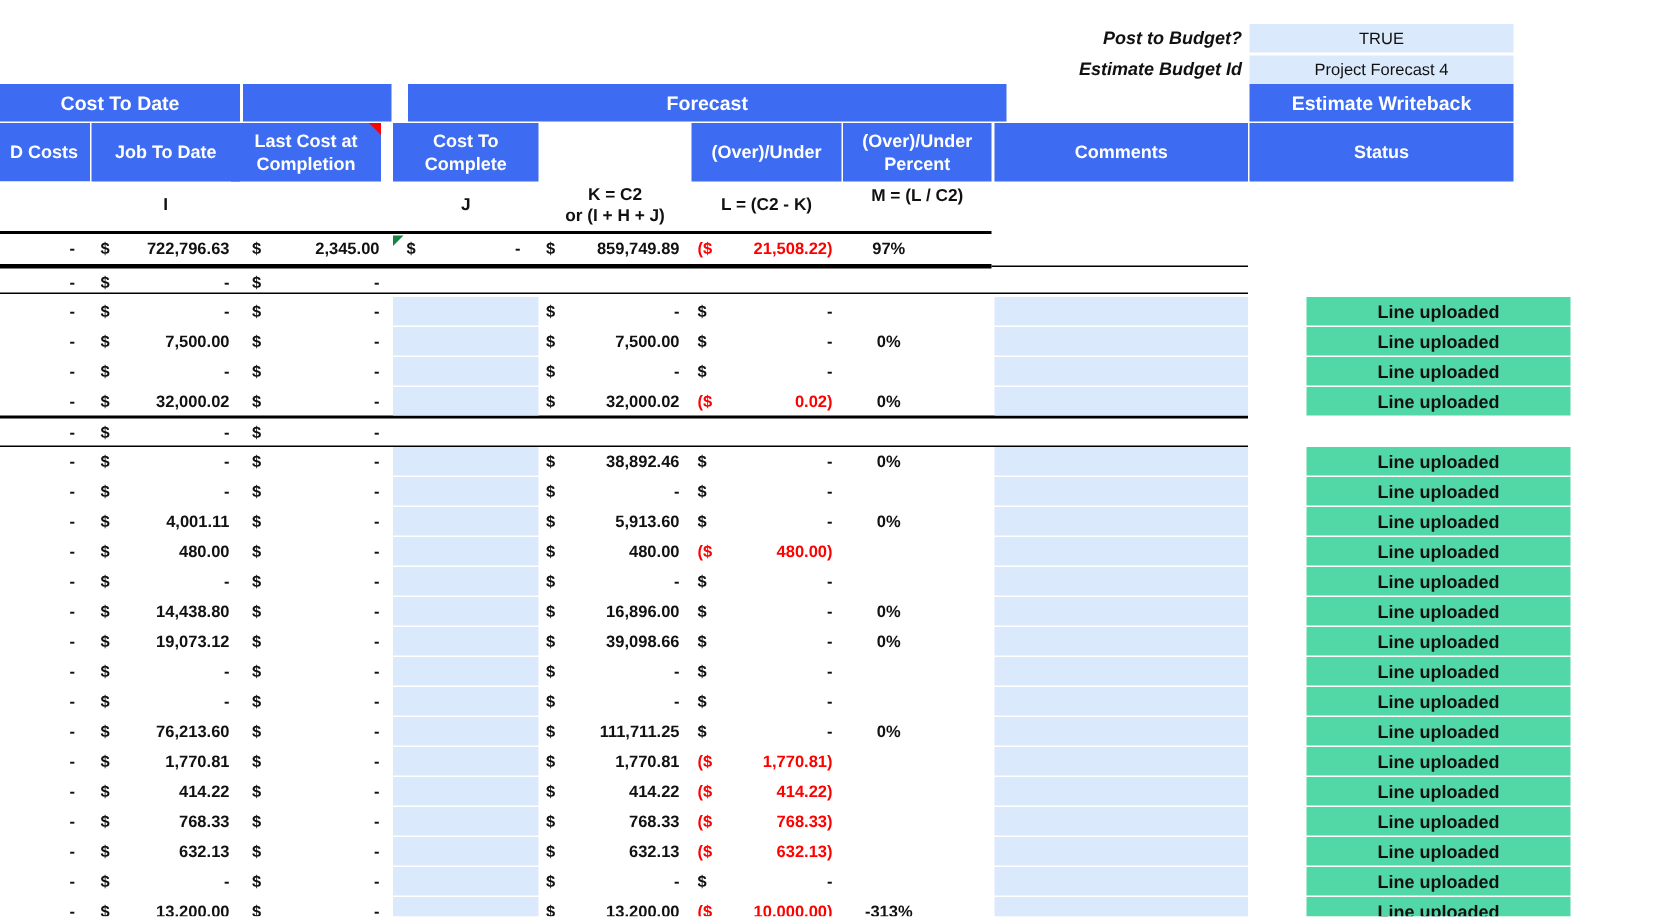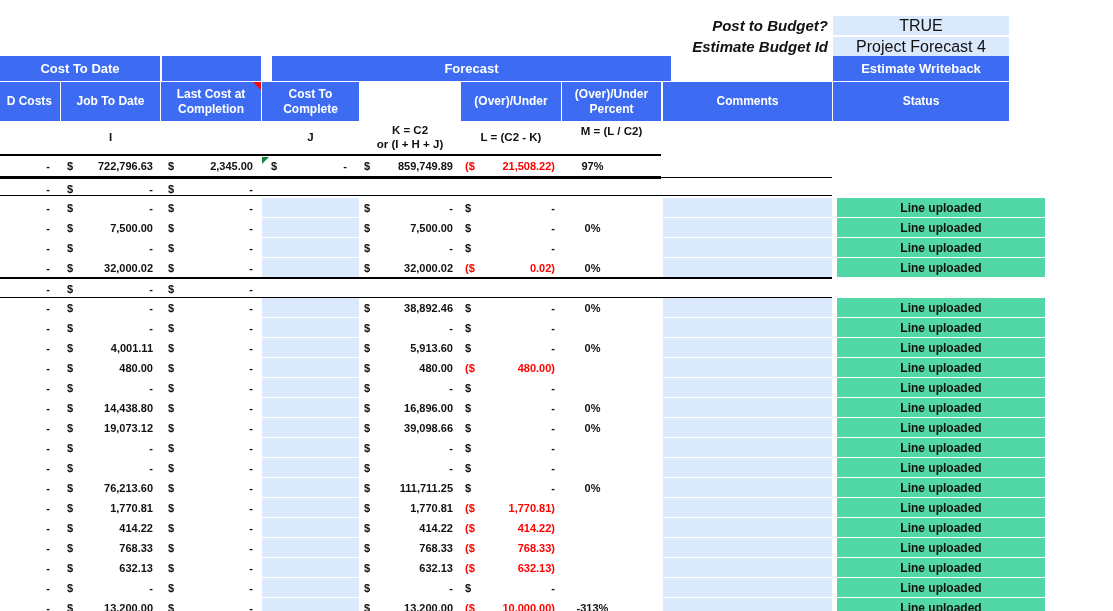--- a/index.html
+++ b/index.html
@@ -15,22 +15,22 @@
   #sheet{position:relative;width:1113px;height:611px;overflow:hidden;background:#fff;}
 
   
   .abs{position:absolute;}
   .hcell{background:var(--header-blue);color:#fff;font-weight:700;display:flex;align-items:center;justify-content:center;text-align:center;}
   .group-h{font-size:13px;height:25px;}
   .col-h{font-size:12px;line-height:15px;height:39px;padding:2px 4px;}
   .lblue{background:var(--light-blue);}
   .green{background:var(--status-green);}
 
-  .toplabel{font-size:15px;font-weight:700;font-style:italic;text-align:right;line-height:19px;}
-  .topval{font-size:16px;display:flex;align-items:center;justify-content:center;height:19px;}
+  .toplabel{font-size:12px;font-weight:700;font-style:italic;text-align:right;line-height:19px;}
+  .topval{font-size:11px;display:flex;align-items:center;justify-content:center;height:19px;}
 
   .formula{font-size:11.5px;font-weight:700;display:flex;align-items:center;justify-content:center;text-align:center;line-height:14px;}
 
   .row{position:absolute;left:0;width:1113px;height:19px;font-size:11px;}
   .cell{position:absolute;top:0;height:19px;display:flex;align-items:center;}
   .money{justify-content:space-between;}
   .money .cur{flex:0 0 auto;}
   .money .val{flex:0 0 auto;text-align:right;}
   .dash-cell{justify-content:flex-end;}
   .pct-cell{justify-content:center;}
@@ -43,21 +43,21 @@
 
   
   .c-d{left:0;width:60px;padding-right:10px;}
   .c-jtd{left:61px;width:99px;padding-left:6px;padding-right:7px;}
   .c-last{left:161px;width:100px;padding-left:7px;padding-right:8px;}
   .c-ctc{left:262px;width:97px;padding-left:9px;padding-right:12px;}
   .c-cac{left:360px;width:100px;padding-left:4px;padding-right:7px;}
   .c-ou{left:461px;width:100px;padding-left:4px;padding-right:6px;}
   .c-pct{left:562px;width:99px;padding-right:38px;}
   .c-com{left:663px;width:169px;}
-  .c-sta{left:837px;width:208px;}
+  .c-sta{left:871px;width:176px;}
 
   .tri-red{position:absolute;top:0;right:0;width:0;height:0;border-top:8px solid #FF0000;border-left:8px solid transparent;}
   .tri-green{position:absolute;top:0;left:0;width:0;height:0;border-top:7px solid #168243;border-right:7px solid transparent;}
 </style>
 </head>
 <body>
 
 <div id="sheet">
 
   <div class="abs toplabel" style="left:580px;top:16px;width:248px;">Post to Budget?</div>
@@ -67,21 +67,21 @@
 
   <div class="abs hcell group-h" style="left:0;top:56px;width:160px;">Cost To Date</div>
   <div class="abs hcell group-h" style="left:162px;top:56px;width:99px;"></div>
   <div class="abs hcell group-h" style="left:272px;top:56px;width:399px;">Forecast</div>
   <div class="abs hcell group-h" style="left:833px;top:56px;width:176px;">Estimate Writeback</div>
 
   <div class="abs" style="left:0;top:82px;width:60px;height:39px;overflow:hidden;">
     <div class="hcell col-h" style="position:absolute;left:-40px;top:0;width:100px;justify-content:flex-end;padding-right:8px;">D Costs</div>
   </div>
   <div class="abs hcell col-h" style="left:61px;top:82px;width:99px;">Job To Date</div>
-  <div class="abs hcell col-h" style="left:161px;top:82px;width:100px;text-align:center;">
+  <div class="abs hcell col-h" style="left:154px;top:82px;width:100px;text-align:center;">
     <span>Last Cost at Completion</span>
     <span class="tri-red"></span>
   </div>
   <div class="abs hcell col-h" style="left:262px;top:82px;width:97px;padding:2px 14px;">Cost To Complete</div>
   <div class="abs hcell col-h" style="left:562px;top:82px;width:99px;padding:2px 10px;">(Over)/Under Percent</div>
   <div class="abs hcell col-h" style="left:461px;top:82px;width:100px;">(Over)/Under</div>
   <div class="abs hcell col-h" style="left:663px;top:82px;width:169px;">Comments</div>
   <div class="abs hcell col-h" style="left:833px;top:82px;width:176px;">Status</div>
 
   <div class="abs formula" style="left:61px;top:121px;width:99px;height:32px;">I</div>

